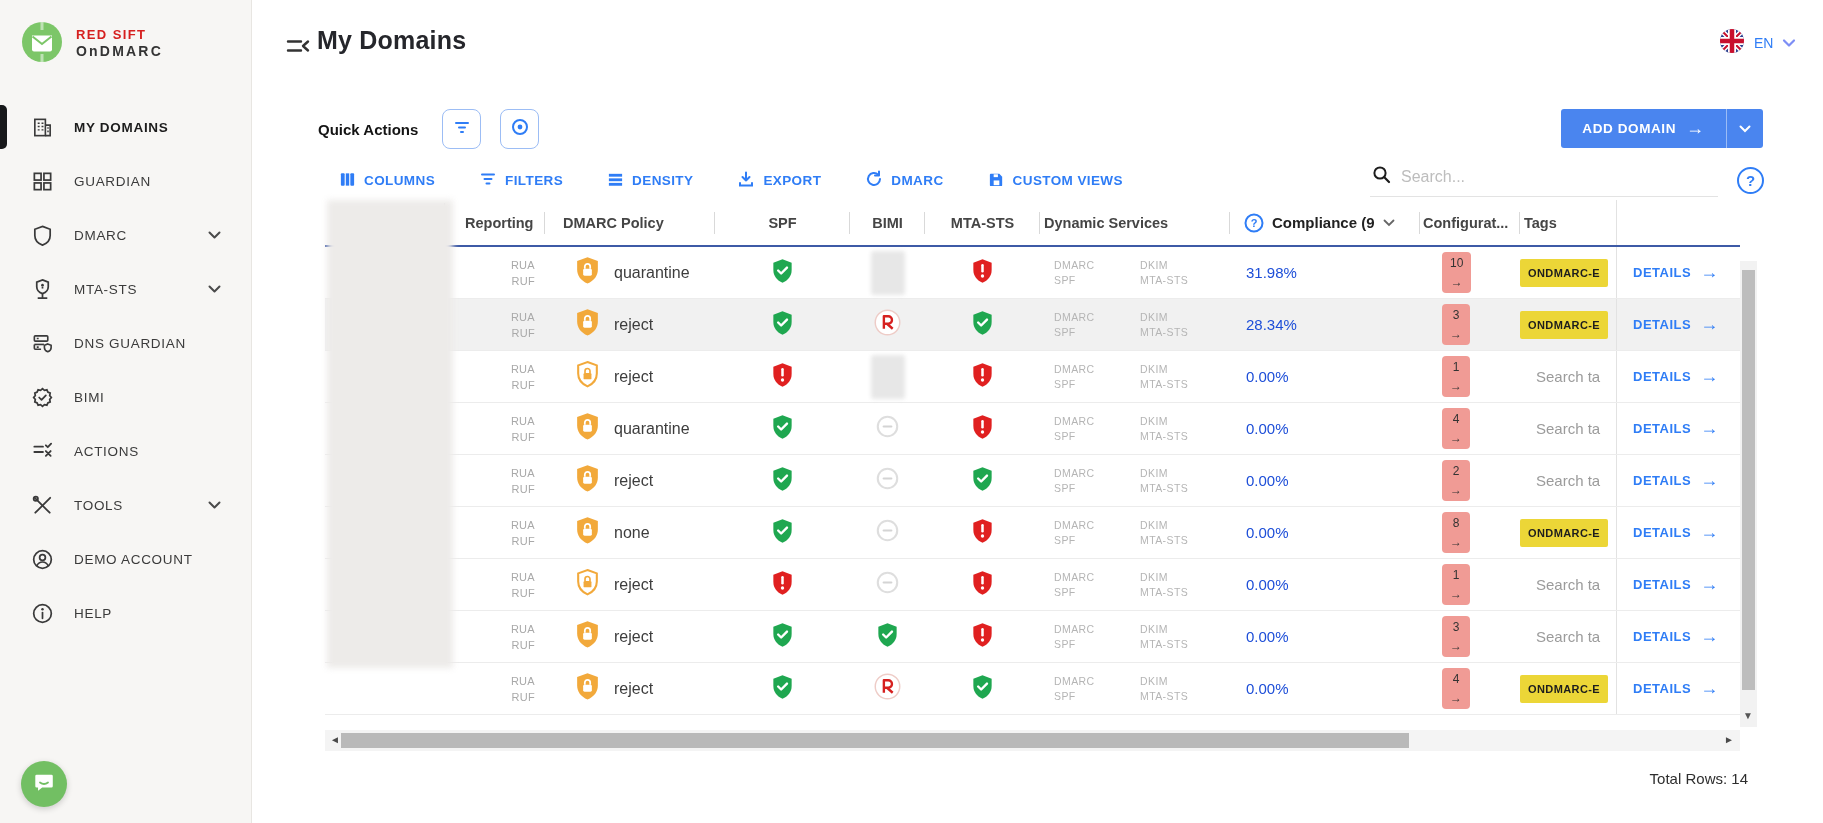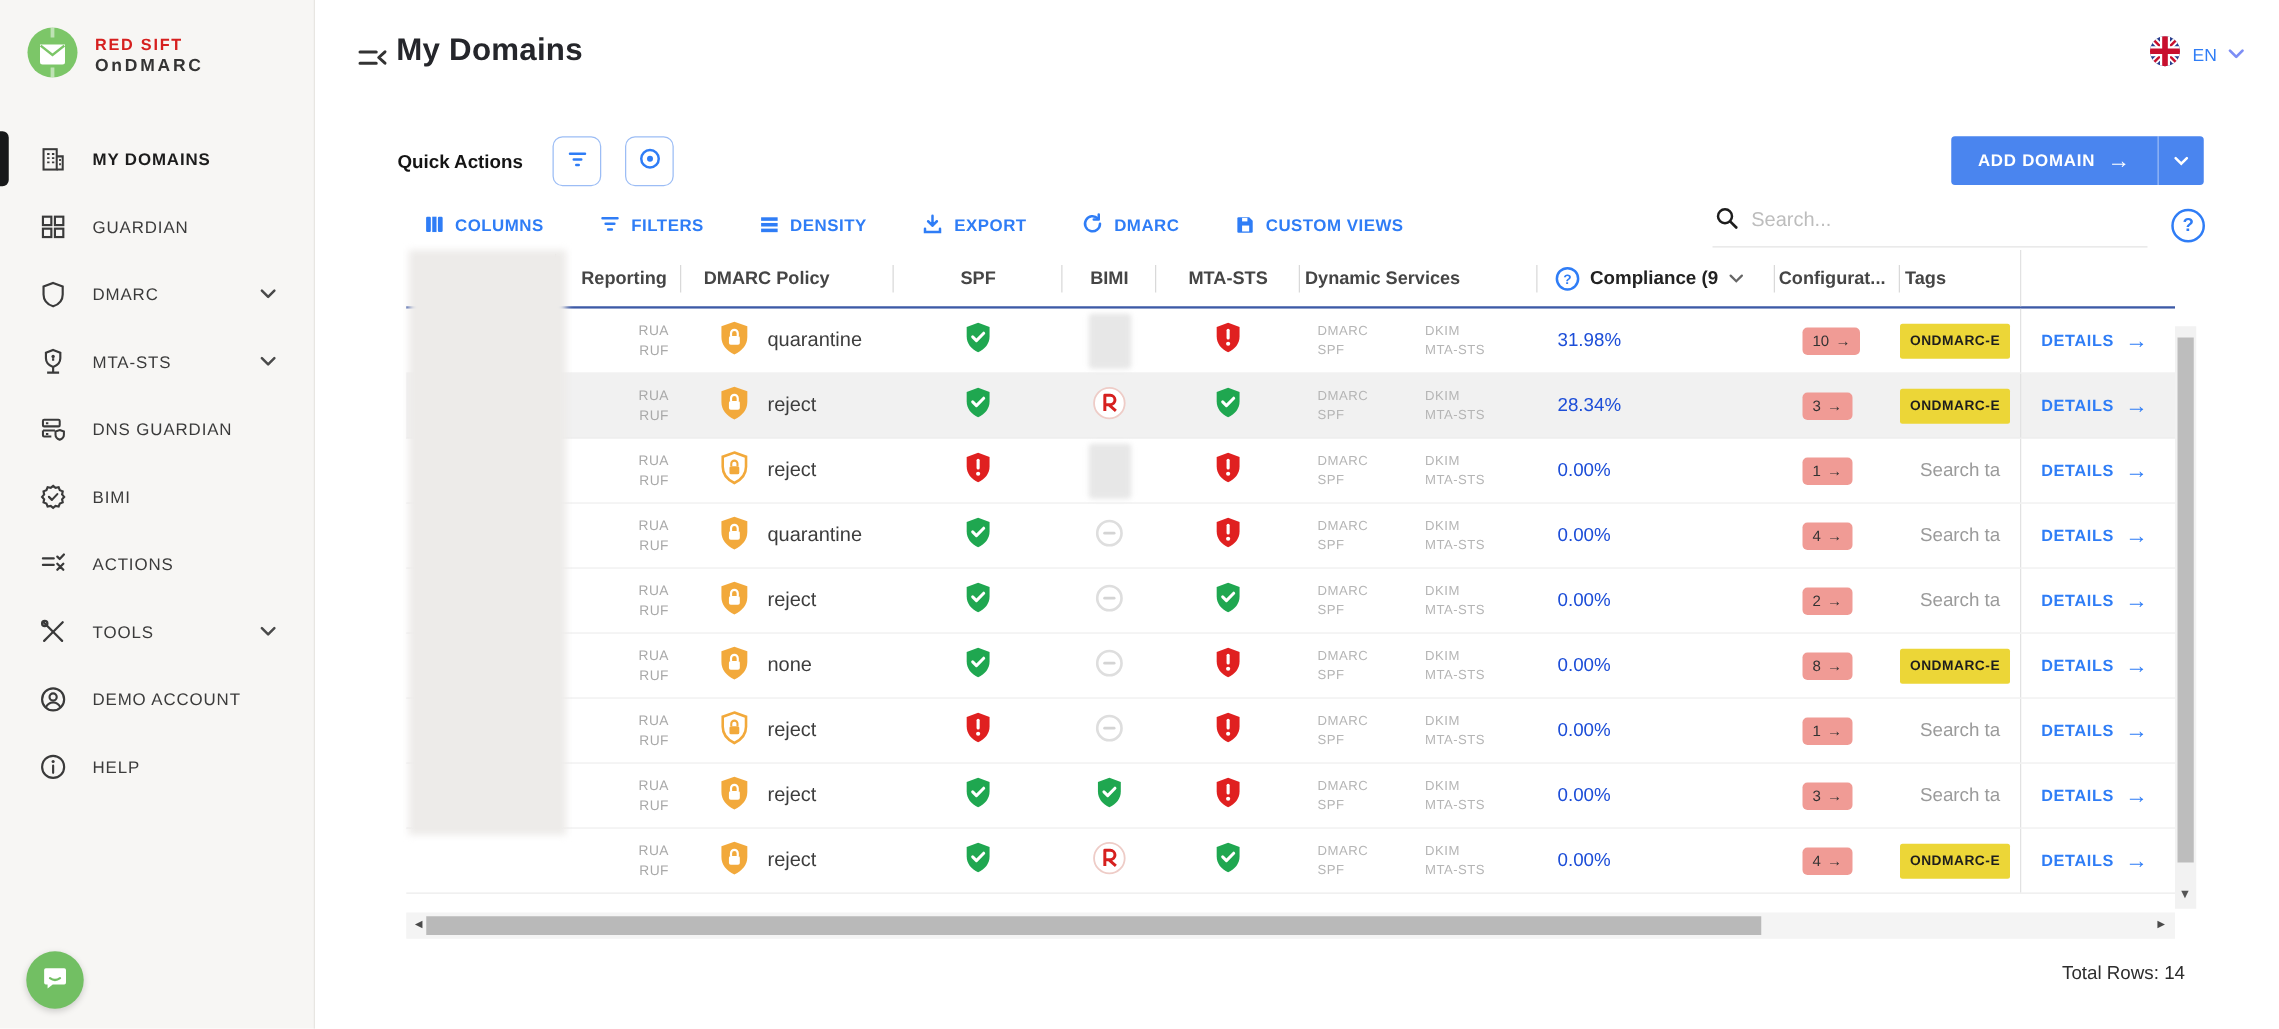--- a/index.html
+++ b/index.html
@@ -61,21 +61,21 @@
   .cell { height:100%; display:flex; align-items:center; }
   .rep { display:flex; flex-direction:column; align-items:flex-end; width:100%; padding-right:10px; font-size:11px; color:#a9a9a9; line-height:16px; letter-spacing:.3px; }
   .pcell { padding-left:29px; gap:13px; }
   .pol { font-size:16px; color:#3d3d3d; }
   .ctr { justify-content:center; }
   .svc { display:flex; width:100%; padding-left:14px; }
   .svc-g { display:flex; flex-direction:column; font-size:10.5px; color:#b5b5b5; line-height:15px; letter-spacing:.4px; }
   .svc-g:first-child { width:86px; }
   .cmpv { padding-left:16px; font-size:15px; color:#1d4ed8; }
   .cfg { padding-left:22px; }
-  .pinkb { background:#f09b95; border-radius:4px; padding:4px 8px; font-size:12px; color:#333; display:flex; gap:5px; align-items:center; cursor:pointer; }
+  .pinkb { background:#f09b95; border-radius:4px; padding:4px 8px; font-size:12px; color:#333; display:flex; gap:5px; align-items:center; cursor:pointer;flex-direction:column; }
   .tagcell { overflow:hidden; }
   .ybadge { background:#ecd637; color:#1d1d1d; font-size:11px; font-weight:700; letter-spacing:.4px; padding:8px 8px; border-radius:2px; white-space:nowrap; width:88px; flex:0 0 88px; cursor:pointer; }
   .tagph { padding-left:16px; font-size:15px; color:#9b9b9b; white-space:nowrap; }
   .dcell { border-left:1px solid #e2e2e2; padding-left:16px; gap:9px; cursor:pointer; }
   .details-lbl { color:#2f7df6; font-size:13px; font-weight:700; letter-spacing:.5px; }
   .darr { color:#2f7df6; font-size:18px; }
   .blurblock { width:34px; height:44px; background:#e7e7e7; border-radius:3px; filter:blur(2px); }
   .redaction { position:absolute; left:2px; top:0; width:126px; height:468px; background:#edebe9; filter:blur(3px); z-index:5; }
 
   

